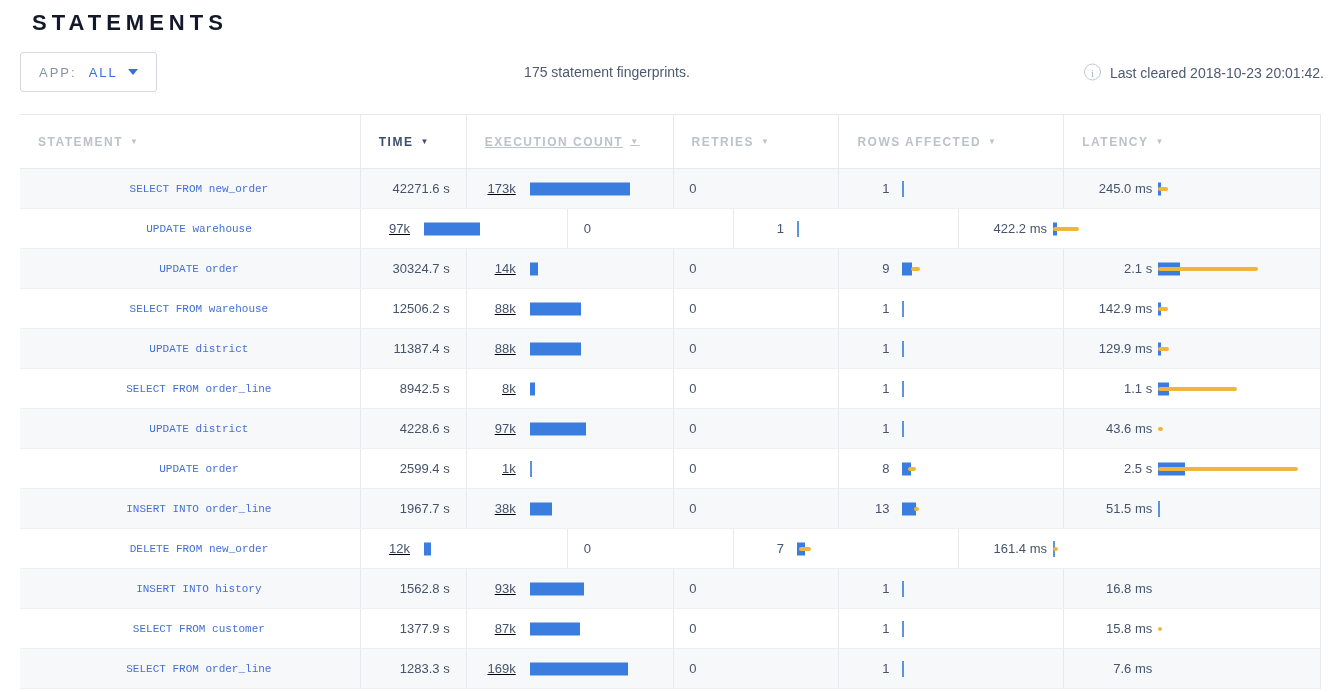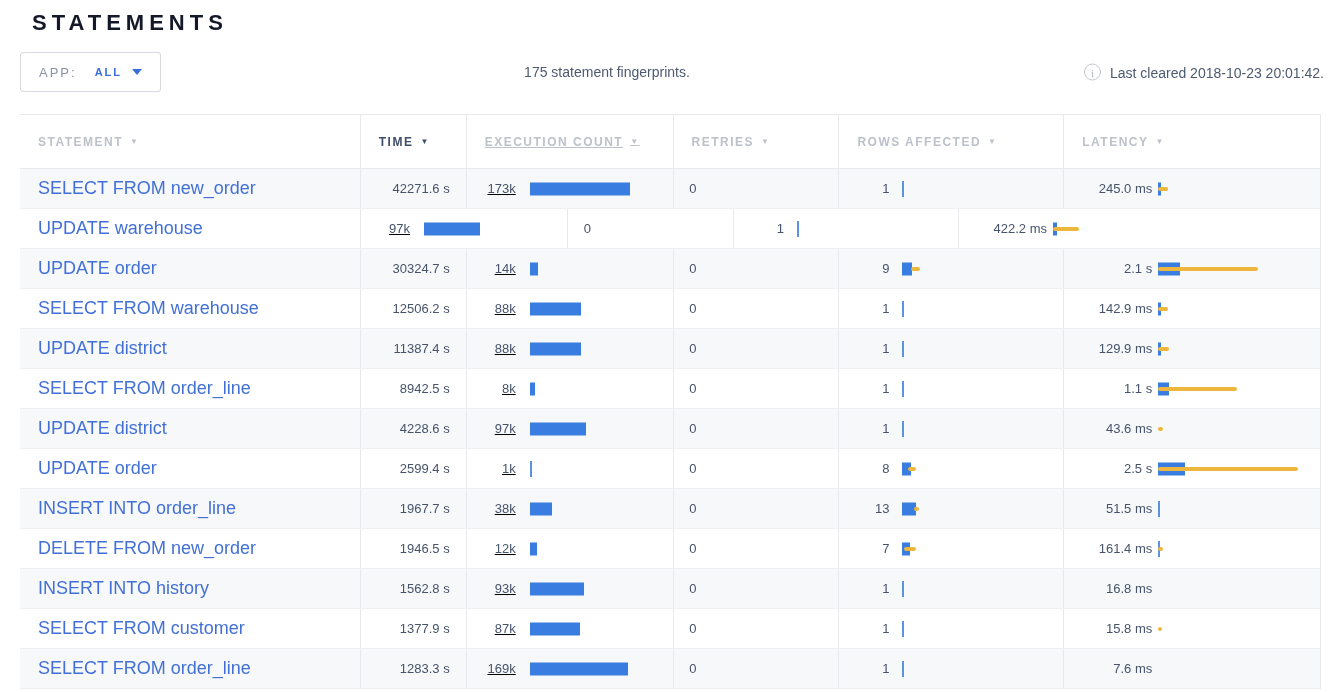--- a/index.html
+++ b/index.html
@@ -13,21 +13,21 @@
   }
 
   .toolbar { position: relative; height: 40px; margin-top: 16px; }
   .app-select {
     position: absolute; left: 20px; top: 0;
     height: 40px; display: inline-flex; align-items: center;
     padding: 0 18px; border: 1px solid #d6d9e0; border-radius: 3px;
     background: #fff; cursor: pointer;
   }
   .app-select .app-label { font-size: 13px; letter-spacing: 2px; color: #8892a8; }
-  .app-select .app-value { font-size: 11px; letter-spacing: 2px; color: #3b6ddb; margin-left: 18px; font-weight: bold; }
+  .app-select .app-value { font-size: 13px; letter-spacing: 2px; color: #3b6ddb; margin-left: 12px; }
   .app-select .caret {
     width: 0; height: 0; margin-left: 10px;
     border-left: 5px solid transparent; border-right: 5px solid transparent;
     border-top: 6px solid #3b6ddb;
   }
   .summary {
     position: absolute; left: 607px; top: 50%; transform: translate(-50%, -50%);
     font-size: 14px; color: #4c5970;
   }
   .cleared {
@@ -56,22 +56,22 @@
   .th.sorted { color: #3e4d69; }
 
   .c0 { width: 340px; }
   .c1 { width: 106px; }
   .c2 { width: 207px; text-decoration: underline; }
   .c3 { width: 166px; }
   .c4 { width: 225px; }
   .c5 { width: 257px; }
   .c1, .c2, .c3, .c4, .c5 { border-left: 1px solid #e7e9ec; }
 
-  .stmt-cell { padding-left: 18px; font-family: Liberation Sans, sans-serif;
-    font-size: 18px; color: #4270d6; white-space: nowrap; overflow: hidden; }
+  .stmt-cell { padding-left: 18px; font-family: Liberation Mono, monospace;
+    font-size: 11px; color: #4270d6; white-space: nowrap; overflow: hidden; justify-content: center; }
   .time-cell { justify-content: flex-end; padding-right: 16px;
     font-size: 13px; color: #46536b; }
 
   .num-label { font-size: 13px; color: #46536b; text-align: right; flex: none; }
   .lbl-count { width: 49px; margin-right: 14px; }
   .lbl-retry { width: 23px; }
   .lbl-rows  { width: 50px; margin-right: 13px; }
   .lbl-lat   { width: 88px; margin-right: 6px; }
 
   .barbox { position: relative; flex: 1; height: 100%; }
@@ -395,23 +395,20 @@
           <span class="num-label lbl-lat">51.5 ms</span>
           <div class="barbox">
             <div class="bar-tick"></div>
           </div>
         </div>
       </div>
       <div class="tr">
         <div class="td c0 stmt-cell">
           <span>DELETE FROM new_order</span>
         </div>
-        <div class="td c1 time-cell">
-          <span>1946.5 s</span>
-        </div>
         <div class="td c2">
           <span class="num-label lbl-count">12k</span>
           <div class="barbox">
             <div class="bar-blue" style="width: 7px;"></div>
           </div>
         </div>
         <div class="td c3">
           <span class="num-label lbl-retry">0</span>
         </div>
         <div class="td c4">

